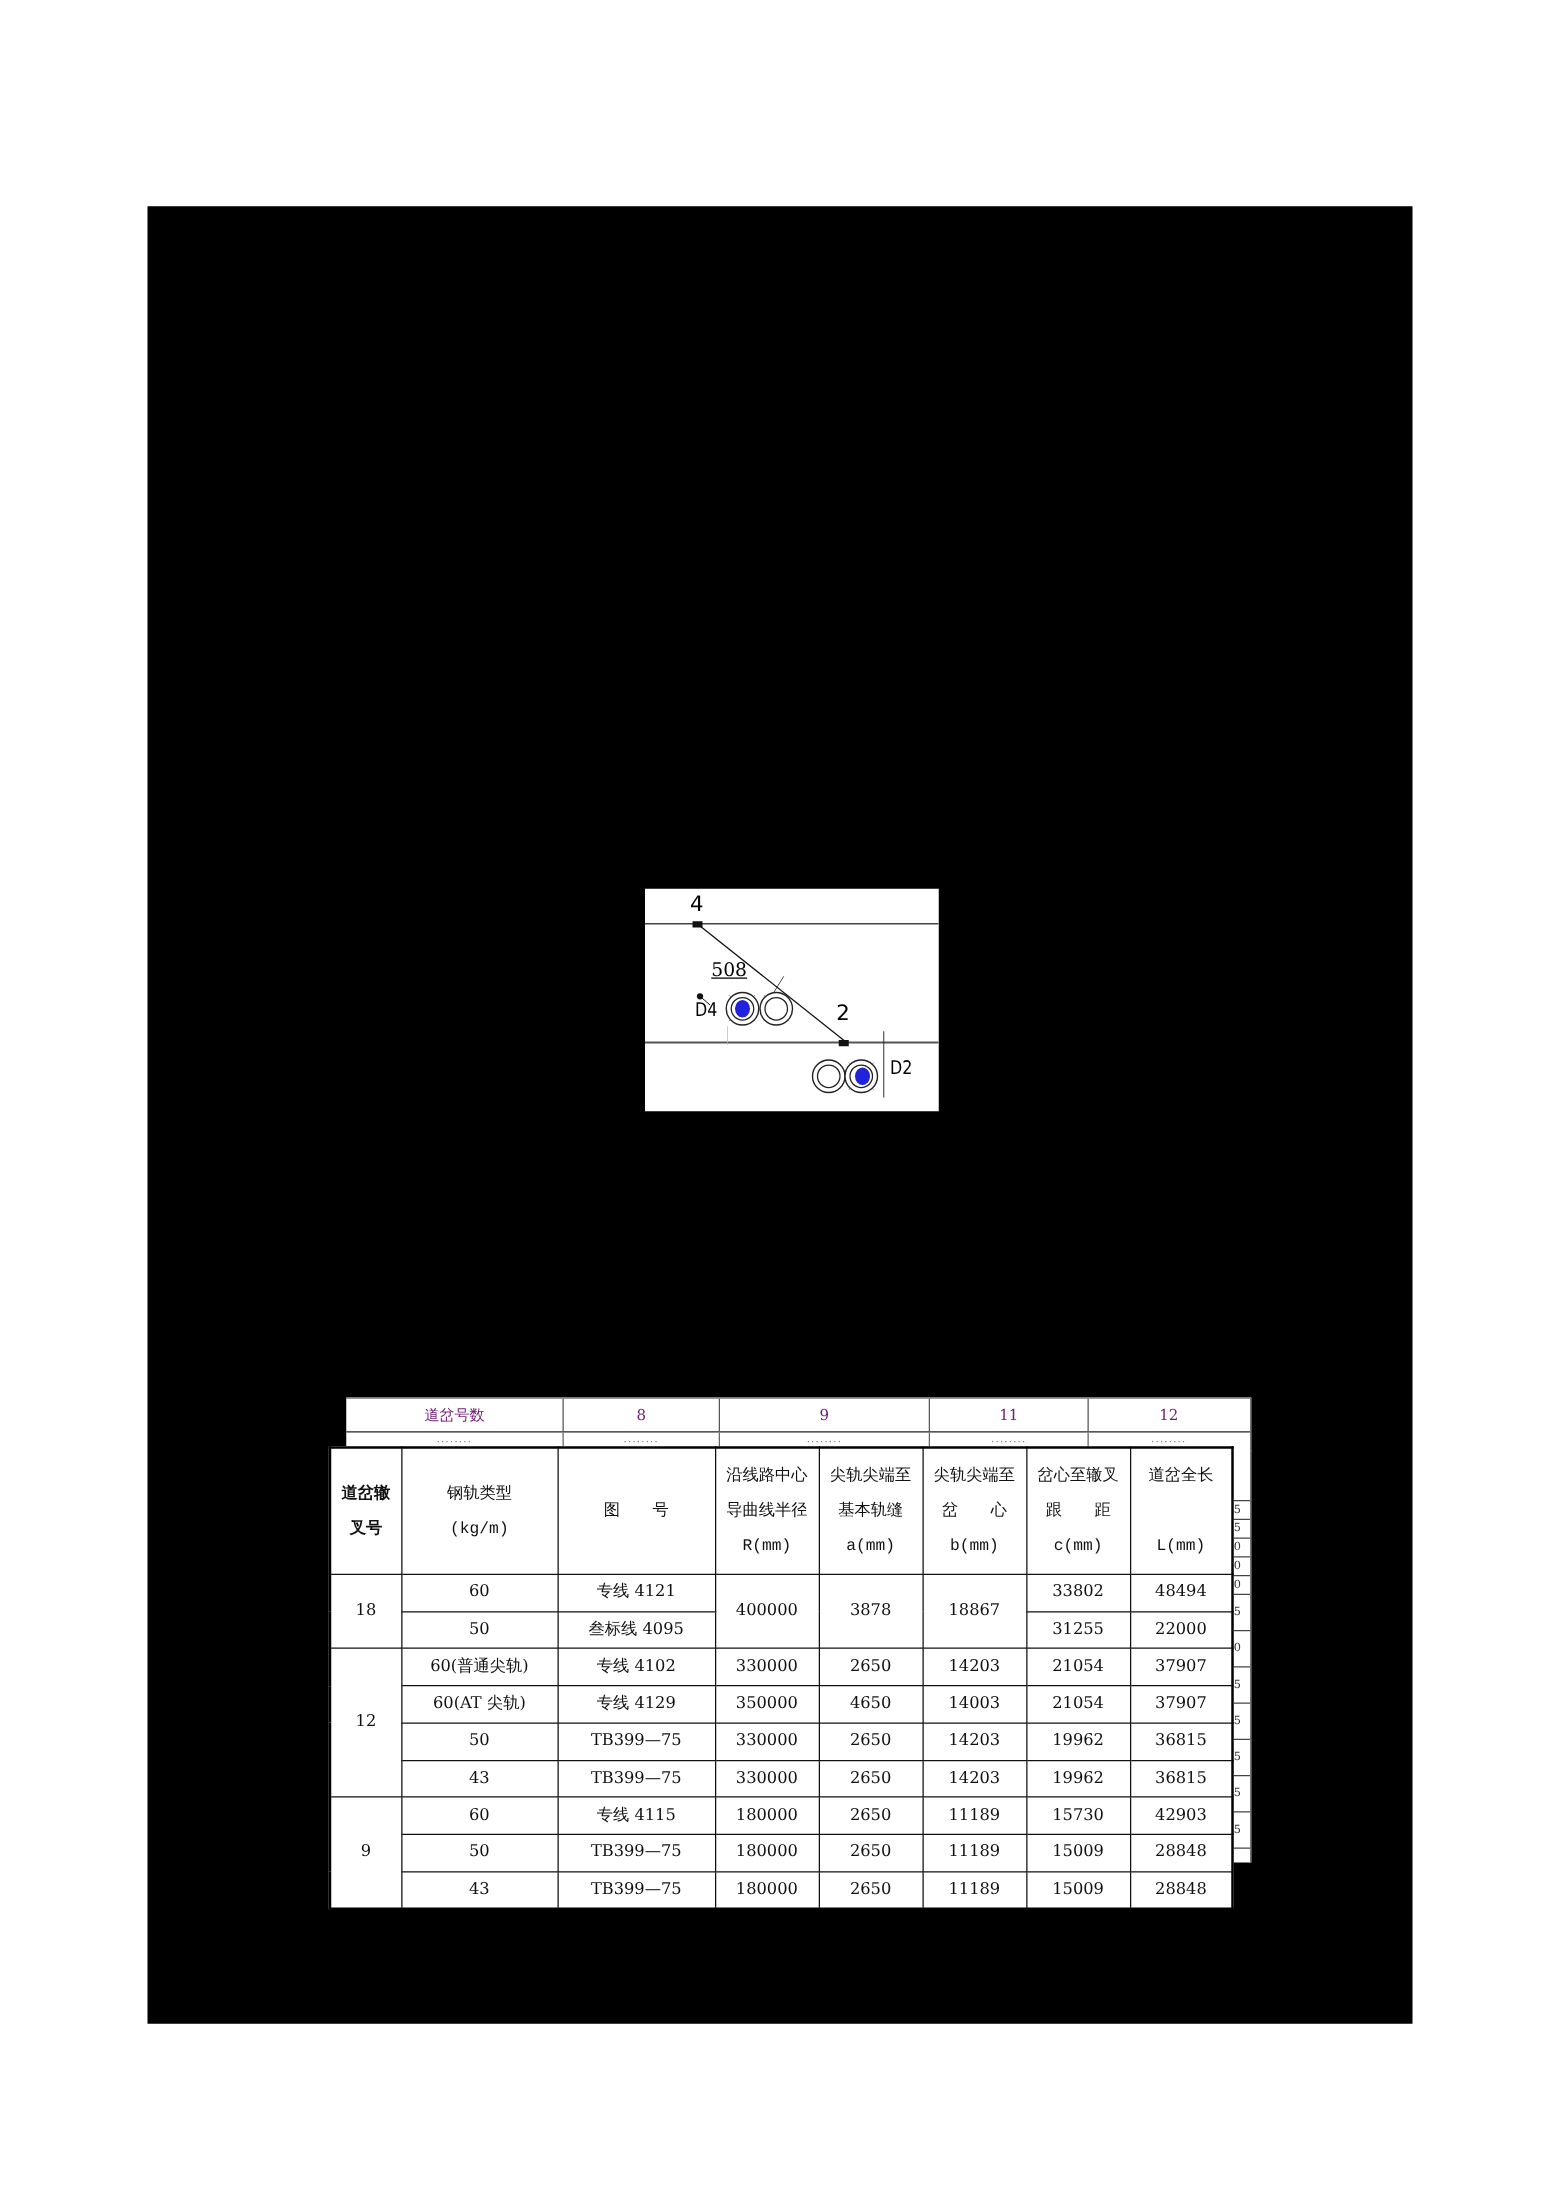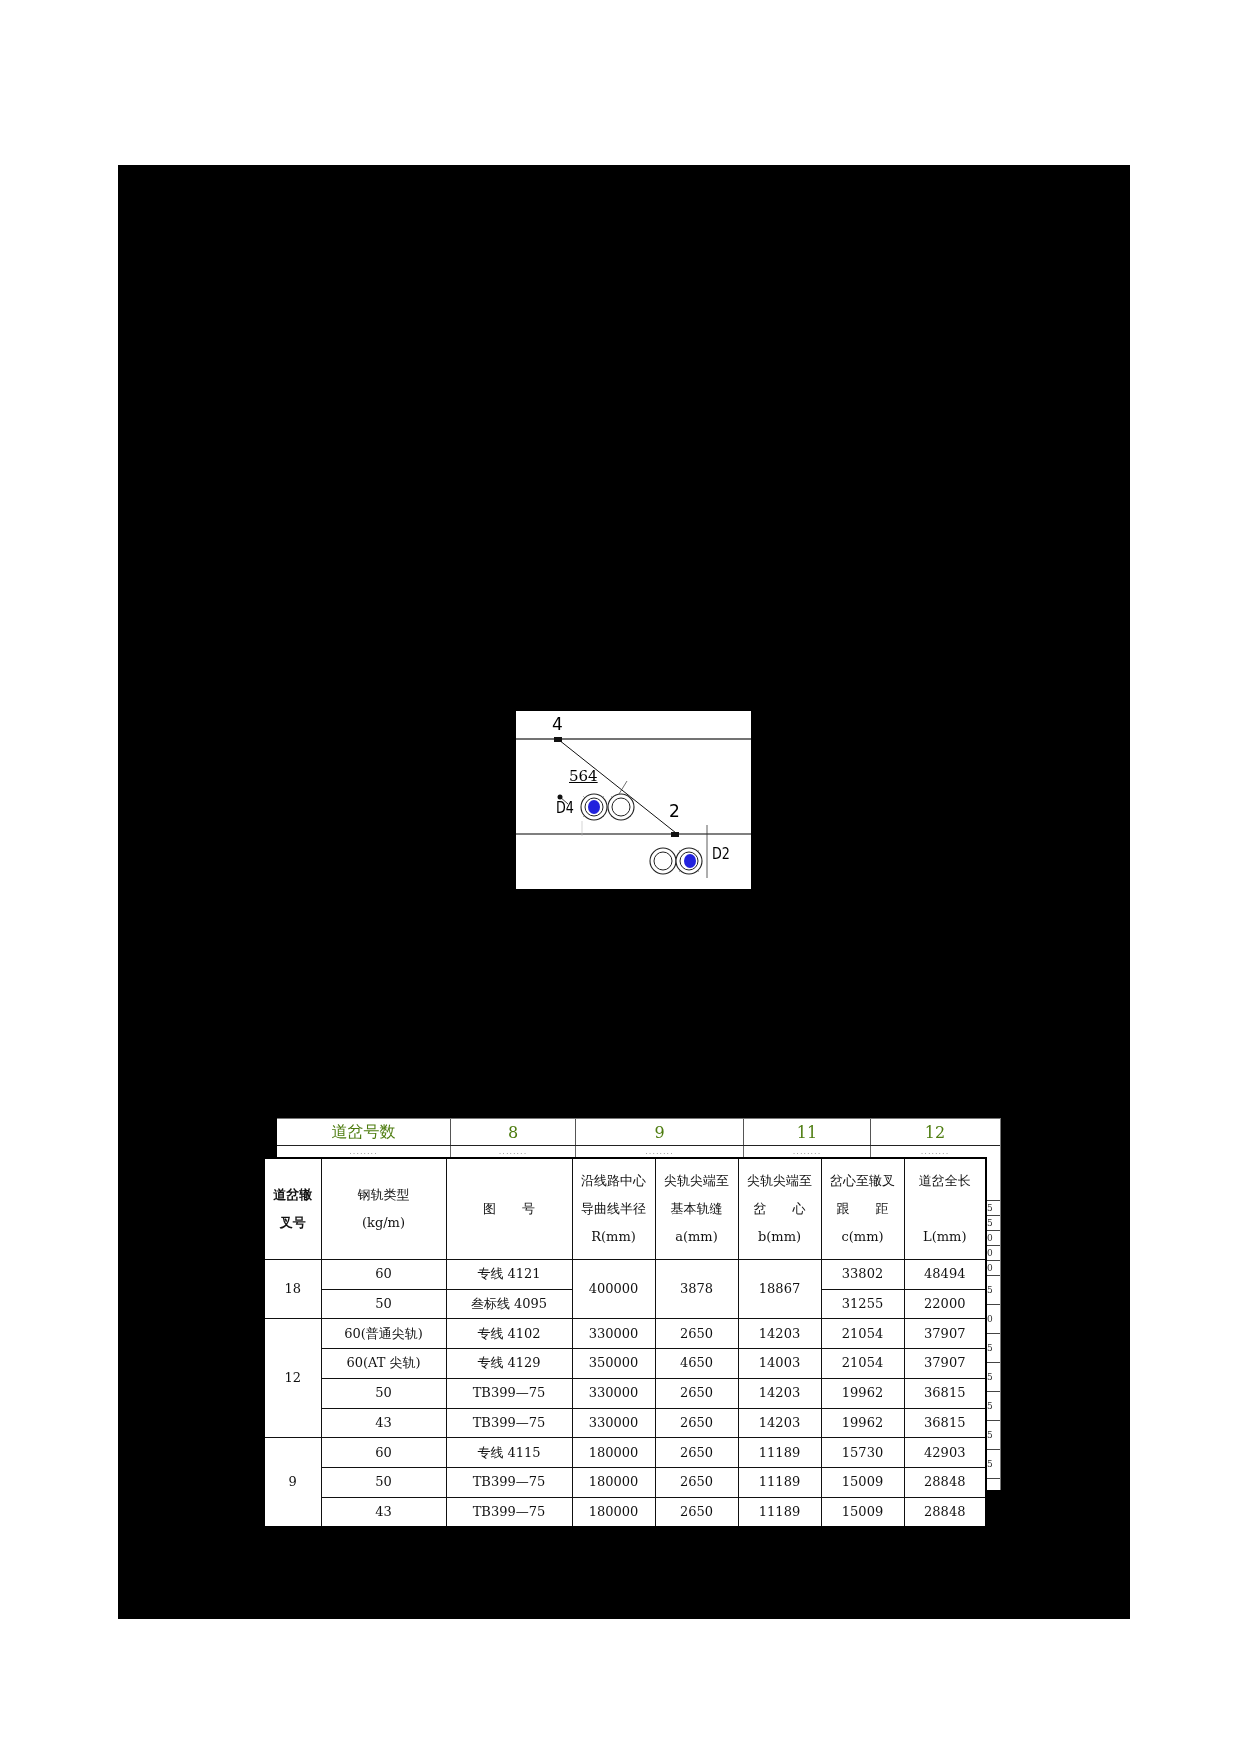--- a/index.html
+++ b/index.html
@@ -25,21 +25,21 @@
   .lbl-865 { left: 53px; top: 58px; font-size: 15px; font-family: "DejaVu Serif", "Liberation Serif", serif !important; text-decoration: underline; text-decoration-thickness: 1px; }
 
   
   .top-table {
     position: absolute; left: 277px; top: 1118px; width: 723px; height: 42px; background: #ffffff;
     border-top: 1px solid #777; border-right: 1px solid #777;
   }
   .top-table .row1 { display: flex; height: 26px; border-bottom: 1px solid #222; }
   .top-table .cell {
     border-left: 1px solid #555; display: flex; align-items: center; justify-content: center;
-    font-size: 16px; color: #4d7c0f;
+    font-size: 12px; color: #701a75;
   }
   .top-table .faded { height: 14px; display: flex; }
   .top-table .faded .cell { font-size: 8px; color: #777; letter-spacing: 1px; border-left: 1px solid #666; }
 
   .side-strip {
     position: absolute; left: 985px; top: 1160px; width: 15px; height: 330px; background: #fff;
     border-right: 1px solid #777;
   }
   .side-strip div {
     height: 28px; border-bottom: 1px solid #444; font-size: 9px; color: #333; padding-left: 2px; line-height: 28px;
@@ -49,21 +49,21 @@
   .main-table {
     position: absolute; left: 263px; top: 1157px; width: 722px; height: 371px; background: #ffffff;
     border-collapse: collapse; table-layout: fixed;
     border: 2px solid #000;
   }
   .main-table td, .main-table th {
     border: 1px solid #111; text-align: center; vertical-align: middle; padding: 0;
     font-size: 13px; color: #111; font-weight: normal; line-height: 1.25;
   }
   .main-table th { font-size: 13px; line-height: 28px; }
-  .main-table th .line { display: block; }
+  .main-table th .line { display: block; font-family: Liberation Mono, monospace; }
   .main-table th.bold { font-weight: bold; }
   .main-table tr.hdr { height: 99px; }
   .main-table tr.data { height: 29px; }
 </style>
 </head>
 <body>
 
 <div class="page-black"></div>
 
 <div class="diagram">
@@ -102,21 +102,21 @@
       <circle cx="173" cy="150" r="13" fill="#fff" stroke="#222" stroke-width="1.1"></circle>
       <circle cx="173" cy="150" r="9" fill="#fff" stroke="#222" stroke-width="1"></circle>
       <ellipse cx="174" cy="150" rx="6" ry="7" fill="#2222dd"></ellipse>
       <line x1="191" y1="114" x2="191" y2="167" stroke="#333" stroke-width="0.8"></line>
     </g>
   </svg>
   <span class="lbl lbl-4">4</span>
   <span class="lbl lbl-2">2</span>
   <span class="lbl lbl-d4">D4</span>
   <span class="lbl lbl-d2">D2</span>
-  <span class="lbl lbl-865">564</span>
+  <span class="lbl lbl-865">508</span>
 </div>
 
 <div class="top-table">
   <div class="row1">
     <div class="cell" style="width:173px;border-left:none;">道岔号数</div>
     <div class="cell" style="width:124px;">8</div>
     <div class="cell" style="width:167px;">9</div>
     <div class="cell" style="width:126px;text-align:center;">11</div>
     <div class="cell" style="width:128px;">12</div>
   </div>

